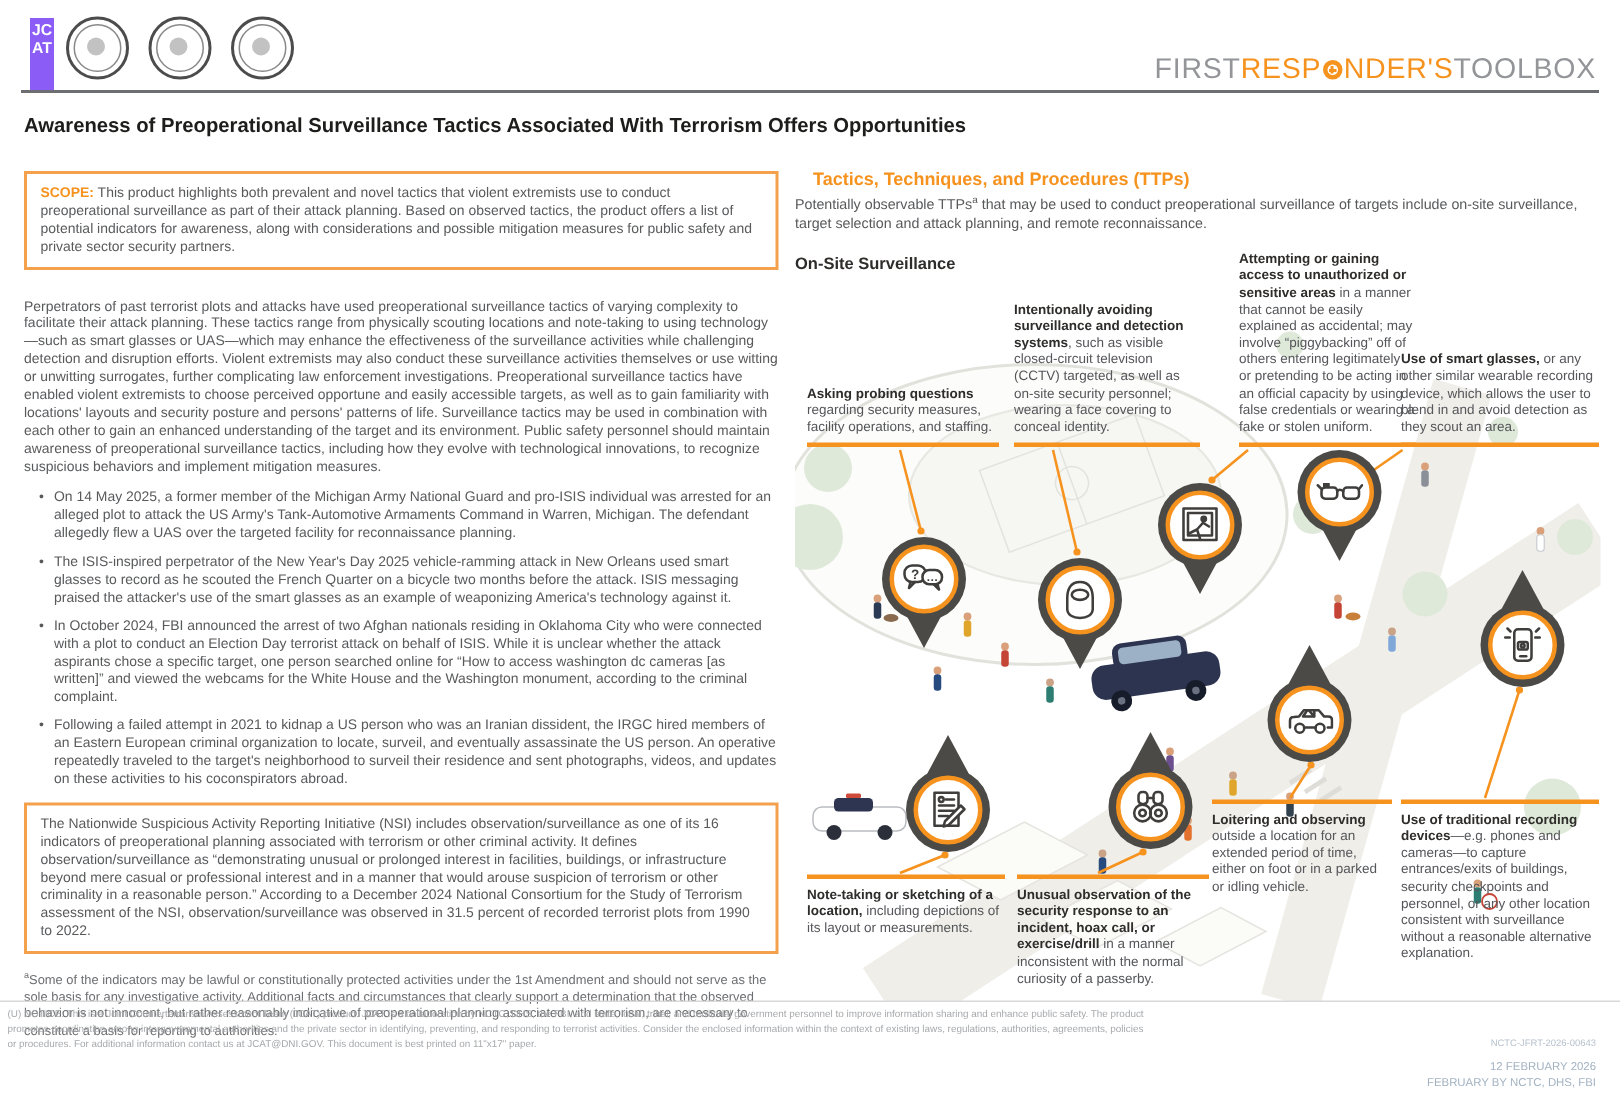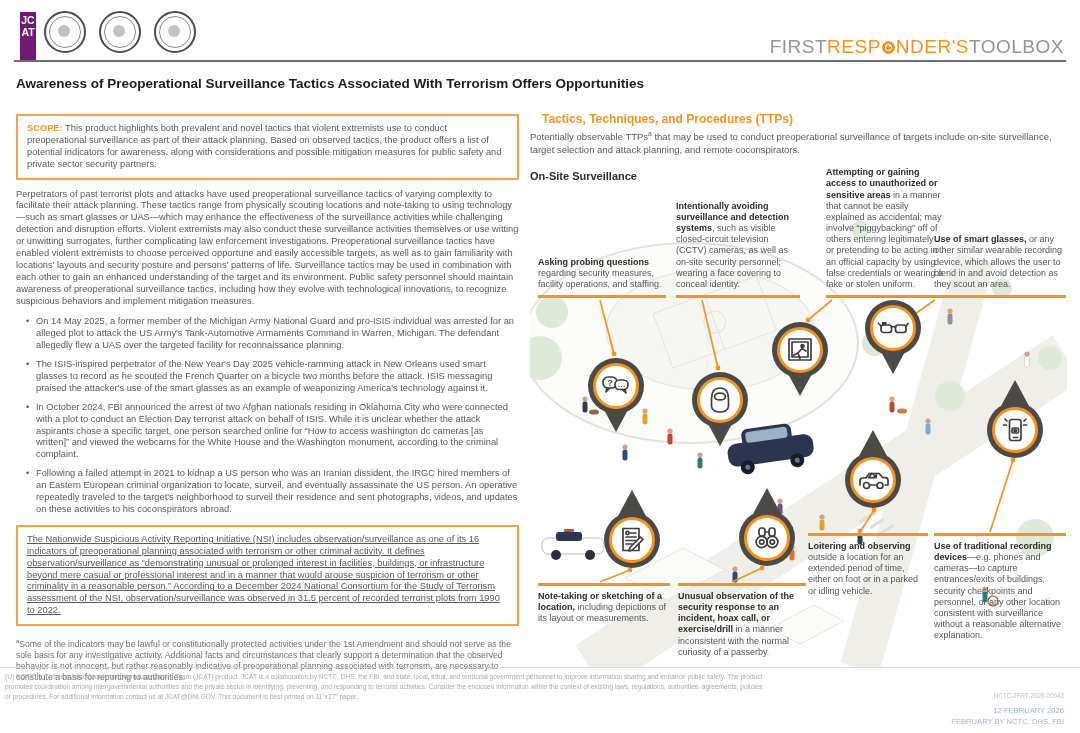--- a/index.html
+++ b/index.html
@@ -1,20 +1,20 @@
 <!DOCTYPE html>
 <html><head>
 <meta charset="utf-8">
 <style>
   html,body{margin:0;padding:0;}
   body{width:1080px;height:733px;position:relative;background:#ffffff;
        font-family:"Liberation Sans",sans-serif;color:#58595b;overflow:hidden;}
 
   
-  .jcat-badge{position:absolute;left:20px;top:12px;width:16px;height:50px;background:#701a75;
+  .jcat-badge{position:absolute;left:20px;top:12px;width:16px;height:50px;background:#8b5cf6;
       color:#fff;font-weight:bold;font-size:10.5px;line-height:11.5px;text-align:center;
       padding-top:3px;box-sizing:border-box;word-break:break-all;}
   .seal{position:absolute;top:11px;width:42px;height:42px;border-radius:50%;
       border:2px solid #4c4c4c;box-sizing:border-box;background:#fff;}
   .seal::after{content:"";position:absolute;inset:3px;border:1px solid #8a8a8a;border-radius:50%;}
   .seal::before{content:"";position:absolute;left:12px;top:12px;width:12px;height:12px;
       border-radius:50%;background:#9a9a9a;opacity:.6;}
   .seal1{left:44px;} .seal2{left:99px;} .seal3{left:154px;}
   .brand{position:absolute;right:16px;top:36px;font-size:19px;letter-spacing:.5px;white-space:nowrap;}
   .brand .g{color:#939598;} .brand .o{color:#F6921E;}
@@ -23,25 +23,25 @@
   .oplus::before,.oplus::after{content:"";position:absolute;background:#F6921E;}
   .oplus::before{left:1px;top:2.5px;width:5px;height:2px;}
   .oplus::after{left:2.5px;top:1px;width:2px;height:5px;}
   .header-rule{position:absolute;left:14px;right:14px;top:60px;height:2px;background:#6d6e71;}
   .title{position:absolute;left:16px;top:76px;font-size:13.5px;font-weight:bold;color:#1d1d1b;}
 
   
   .leftcol{position:absolute;left:16px;top:114px;width:503px;font-size:9.3px;line-height:1.28;}
   .obox{border:2px solid #F4A14D;padding:7px 9px;box-sizing:border-box;}
   .scope-label{color:#F6921E;font-weight:bold;}
-  .intro{margin-top:9px;}
+  .intro{margin-top:19px;}
   ul.bullets{margin:9px 0 0 0;padding-left:20px;list-style:none;}
   ul.bullets li{position:relative;margin-bottom:7px;}
   ul.bullets li::before{content:"•";position:absolute;left:-10px;color:#58595b;}
-  .nsi{margin-top:9px;text-decoration:underline;}
+  .nsi{margin-top:9px;}
   .footnote{margin-top:12px;font-size:8.6px;line-height:1.3;color:#6d6e71;}
   sup{font-size:70%;}
 
   
   .rightcol{position:absolute;left:530px;top:108px;width:537px;height:560px;}
   .ttp-heading{position:absolute;left:12px;top:4px;color:#F6921E;font-weight:bold;font-size:12px;}
   .ttp-intro{position:absolute;left:0;top:22px;width:537px;font-size:9.5px;line-height:1.35;color:#58595b;}
   .onsite{position:absolute;left:0;top:62px;font-weight:bold;font-size:11px;color:#2e2d2b;}
 
   .illus{position:absolute;left:0;top:0;width:537px;height:560px;z-index:0;}
@@ -100,21 +100,21 @@
   </ul>
   <div class="obox nsi">The Nationwide Suspicious Activity Reporting Initiative (NSI) includes observation/surveillance as one of its 16 indicators of preoperational planning associated with terrorism or other criminal activity. It defines observation/surveillance as “demonstrating unusual or prolonged interest in facilities, buildings, or infrastructure beyond mere casual or professional interest and in a manner that would arouse suspicion of terrorism or other criminality in a reasonable person.” According to a December 2024 National Consortium for the Study of Terrorism assessment of the NSI, observation/surveillance was observed in 31.5 percent of recorded terrorist plots from 1990 to 2022.</div>
   <div class="footnote">
     <sup>a</sup><span>Some of the indicators may be lawful or constitutionally protected activities under the 1st Amendment and should not serve as the sole basis for any investigative activity. Additional facts and circumstances that clearly support a determination that the observed behavior is not innocent, but rather reasonably indicative of preoperational planning associated with terrorism, are necessary to constitute a basis for reporting to authorities.</span>
   </div>
 </div>
 
 <div class="rightcol">
   <div class="ttp-heading">Tactics, Techniques, and Procedures (TTPs)</div>
   <div class="ttp-intro">
-    <span>Potentially observable TTPs</span><sup>a</sup><span> that may be used to conduct preoperational surveillance of targets include on-site surveillance, target selection and attack planning, and remote coconspirators.</span>
+    <span>Potentially observable TTPs</span><sup>a</sup><span> that may be used to conduct preoperational surveillance of targets include on-site surveillance, target selection and attack planning, and remote reconnaissance.</span>
   </div>
   <div class="onsite">On-Site Surveillance</div>
 
   <svg class="illus" viewBox="0 0 537 560">
 
     <ellipse cx="160" cy="235" rx="168" ry="100" fill="#fcfcfa" stroke="#e2e2dd" stroke-width="2"></ellipse>
     <ellipse cx="180" cy="222" rx="104" ry="60" fill="#f6f6f3" stroke="#e8e8e3" stroke-width="1.5"></ellipse>
     <g transform="rotate(-20 185 215)" stroke="#e3e3de" fill="none">
       <rect x="130" y="185" width="110" height="58"></rect>
       <line x1="185" y1="185" x2="185" y2="243"></line>
@@ -383,21 +383,21 @@
       </g>
           </svg>
     </div>
       </div>
   </div>
 
   <div class="co co-top" style="left:8px;width:128px">
     <p><b>Asking probing questions</b><span> regarding security measures, facility operations, and staffing.</span></p>
   </div>
   <div class="co co-top" style="left:146px;width:124px">
-    <p><b>Intentionally avoiding surveillance and detection systems</b><span>, such as visible closed-circuit television (CCTV) cameras, as well as on-site security personnel; wearing a face covering to conceal identity.</span></p>
+    <p><b>Intentionally avoiding surveillance and detection systems</b><span>, such as visible closed-circuit television (CCTV) targeted, as well as on-site security personnel; wearing a face covering to conceal identity.</span></p>
   </div>
   <div class="co co-top" style="left:296px;width:118px">
     <p><b>Attempting or gaining access to unauthorized or sensitive areas</b><span> in a manner that cannot be easily explained as accidental; may involve “piggybacking” off of others entering legitimately or pretending to be acting in an official capacity by using false credentials or wearing a fake or stolen uniform.</span></p>
   </div>
   <div class="co co-top" style="left:404px;width:132px">
     <p><b>Use of smart glasses,</b><span> or any other similar wearable recording device, which allows the user to blend in and avoid detection as they scout an area.</span></p>
   </div>
   <div class="co co-bot" style="left:8px;top:475px;width:132px">
     <p><b>Note-taking or sketching of a location,</b><span> including depictions of its layout or measurements.</span></p>
   </div>

